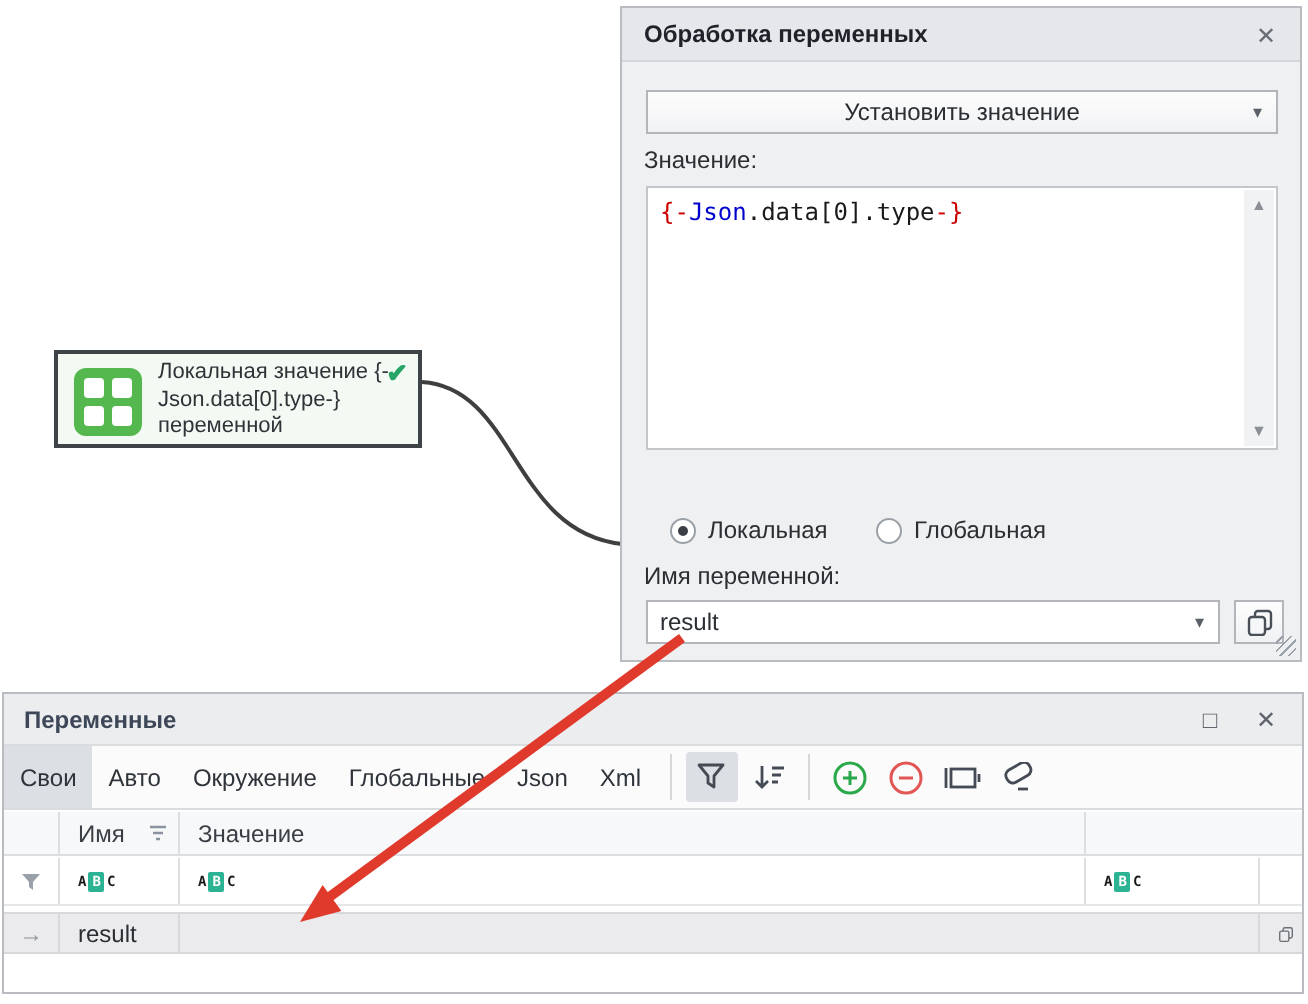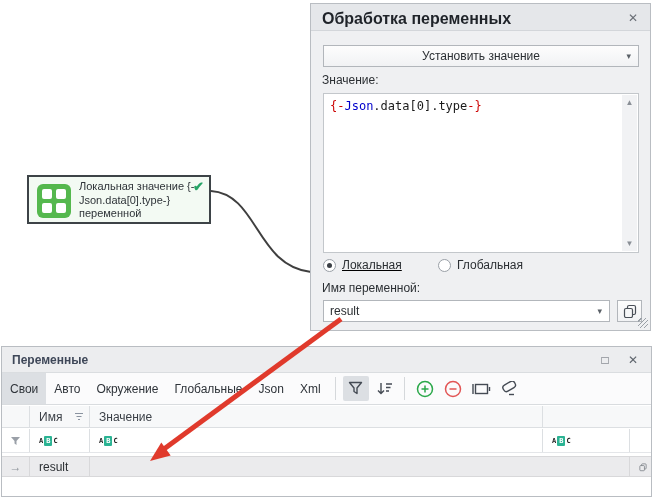--- a/index.html
+++ b/index.html
@@ -20,29 +20,29 @@
   .sq3 { left:5px; top:19px; } .sq4 { left:19px; top:19px; }
   .node-text { position:absolute; left:50px; top:3px; width:122px;
                font-size:11px; line-height:13.5px; color:#2e3338; }
   .node-check { position:absolute; right:5px; top:2px; color:#27a567; font-size:13px; font-weight:bold; }
 
   
   .rpanel { position:absolute; left:310px; top:3px; width:341px; height:328px;
             background:#eff0f2; border:1px solid #b9bdc2; z-index:3; }
   .rpanel-title { position:absolute; left:0; top:0; right:0; height:27px; background:#e5e7ea;
                   border-bottom:1px solid #d3d6da; }
-  .rpanel-title .t { position:absolute; left:11px; top:6px; font-size:16px; font-weight:bold; color:#1f2329; }
+  .rpanel-title .t { position:absolute; left:11px; top:6px; font-size:12px; font-weight:bold; color:#1f2329; }
   .panel-x { position:absolute; right:8px; top:5px; width:18px; height:18px; text-align:center;
              line-height:18px; color:#6a6f76; font-size:12px; cursor:pointer; }
   .dropdown { position:absolute; left:12px; top:41px; width:316px; height:22px;
               background:linear-gradient(#fdfdfd,#f1f2f4); border:1px solid #b2b6bb;
               font-size:12px; color:#2b2f33; text-align:center; line-height:20px; }
   .dropdown .caret { position:absolute; right:7px; top:0px; color:#5a6067; font-size:9px; line-height:20px; }
   .lbl { position:absolute; left:11px; font-size:12px; color:#2b2f33; }
-  .valuebox { position:absolute; left:12px; top:89px; width:316px; height:160px;
+  .valuebox { position:absolute; left:12px; top:89px; width:316px; height:132px;
               background:#ffffff; border:1px solid #c3c7cb; }
   .code { position:absolute; left:6px; top:5px; font-family:"DejaVu Sans Mono","Liberation Mono",monospace;
           font-size:12px; }
   .code .red { color:#cc0000; } .code .blue { color:#0000cc; } .code .blk { color:#1a1a1a; }
   .vscroll { position:absolute; right:1px; top:1px; bottom:1px; width:15px; background:#f1f2f4; }
   .vscroll .up, .vscroll .dn { position:absolute; left:0; width:15px; height:15px; text-align:center;
               color:#8a8f96; font-size:8px; line-height:15px; cursor:pointer; }
   .vscroll .up { top:0; } .vscroll .dn { bottom:0; }
   .radio-row { position:absolute; left:12px; top:254px; width:316px; height:16px; }
   .radio { position:absolute; display:flex; align-items:center; cursor:pointer; }
@@ -135,21 +135,21 @@
     <div class="valuebox">
       <div class="code">
         <span class="red">{-</span><span class="blue">Json</span><span class="blk">.data[0].type</span><span class="red">-}</span>
       </div>
       <div class="vscroll">
         <div class="up">▲</div>
         <div class="dn">▼</div>
       </div>
     </div>
     <div class="radio-row">
-      <label class="radio" style="left:0;text-decoration:underline;">
+      <label class="radio" style="left:12px;">
         <span class="circ sel"></span>
         <span class="rl">Локальная</span>
       </label>
       <label class="radio" style="left:115px;">
         <span class="circ"></span>
         <span class="rl">Глобальная</span>
       </label>
     </div>
     <div class="lbl" style="top:277px;">Имя переменной:</div>
     <div class="combo">

